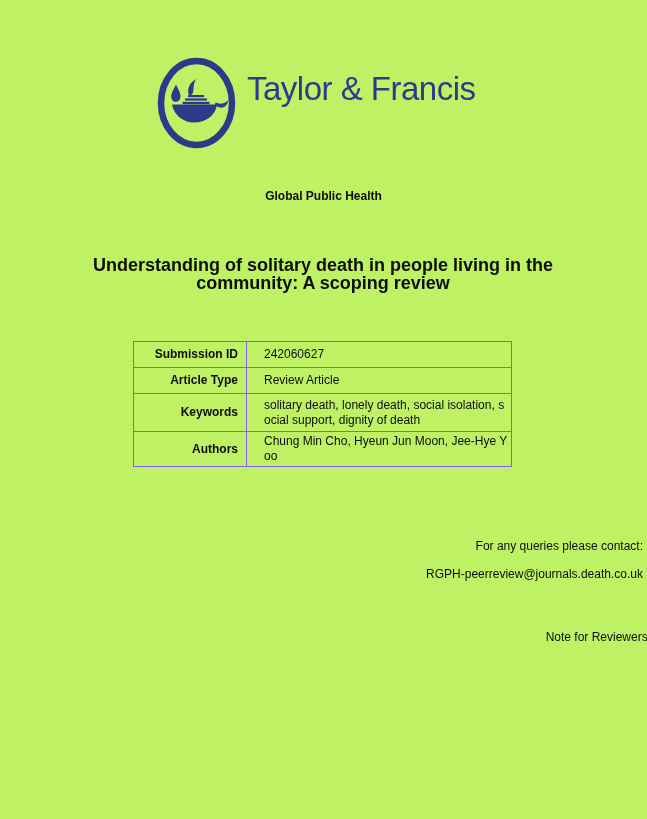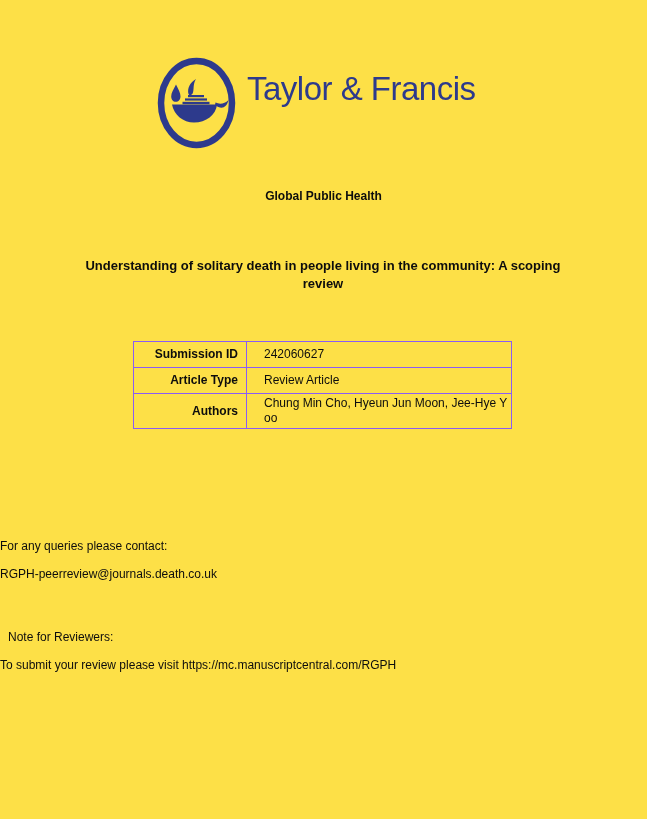--- a/index.html
+++ b/index.html
@@ -1,20 +1,20 @@
 <!DOCTYPE html>
 <html><head>
 <meta charset="utf-8">
 <style>
   html, body { margin: 0; padding: 0; background: #ffffff; }
   .page {
     position: relative;
     width: 647px;
     height: 819px;
-    background: #fde047;
+    background: #bef264;
     font-family: "Liberation Sans", "DejaVu Sans", sans-serif;
     color: #111111;
     overflow: hidden;
   }
 
   
   .logo-block { position: absolute; left: 157px; top: 57px; height: 92px; }
   .logo-icon { position: absolute; left: 0; top: 0; width: 79px; height: 92px; }
   .logo-text { position: absolute; left: 90px; top: 14px; white-space: nowrap; }
   .brand-main {
@@ -26,21 +26,21 @@
     color: #2d3a8c; font-weight: 400;
   }
 
   
   .journal-title {
     position: absolute; top: 189px; left: 0; width: 647px;
     text-align: center; font-size: 12px; font-weight: bold; color: #0d0d0d;
   }
   .article-title {
     position: absolute; top: 257px; left: 73px; width: 500px;
-    text-align: center; font-size: 13px; font-weight: bold; line-height: 17.5px;
+    text-align: center; font-size: 18px; font-weight: bold; line-height: 17.5px;
     color: #0d0d0d;
   }
 
   
   .details-table {
     position: absolute; left: 133px; top: 341px; width: 378px;
     border-collapse: collapse; table-layout: fixed;
     font-size: 12px; color: #0d0d0d;
   }
   .details-table td {
@@ -55,22 +55,22 @@
   }
   .details-table td.value-cell {
     text-align: left; padding: 2px 2px 2px 17px;
     word-break: break-all;
   }
   tr.r-std { height: 26px; }
   tr.r-tall { height: 38px; }
 
   
   .center-line {
-    position: absolute; left: 0; width: 635px;
-    text-align: left; font-size: 12px; line-height: 16px; color: #0d0d0d;
+    position: absolute; left: 8px; width: 635px;
+    text-align: right; font-size: 12px; line-height: 16px; color: #0d0d0d;
   }
   .contact-intro { top: 538px; }
   .contact-email { top: 566px; }
   .note-heading  { top: 629px; padding-left: 8px; }
   .note-line     { top: 657px; }
 
   .navy-fill { fill: #2d3a8c; }
   .navy-stroke { stroke: #2d3a8c; }
 </style>
 </head>
@@ -111,26 +111,29 @@
       </colgroup>
     <tbody>
         <tr class="r-std">
       <td class="label-cell">Submission ID</td>
       <td class="value-cell">242060627</td>
     </tr>
     <tr class="r-std">
       <td class="label-cell">Article Type</td>
       <td class="value-cell">Review Article</td>
     </tr>
+    <tr class="r-tall">
+      <td class="label-cell">Keywords</td>
+      <td class="value-cell">solitary death, lonely death, social isolation, social support, dignity of death</td>
+    </tr>
     <tr class="r-std">
       <td class="label-cell">Authors</td>
       <td class="value-cell">Chung Min Cho, Hyeun Jun Moon, Jee-Hye Yoo</td>
     </tr>
   </tbody>
     </table>
 
   <div class="center-line contact-intro">For any queries please contact:</div>
   <div class="center-line contact-email">RGPH-peerreview@journals.death.co.uk</div>
 
   <div class="center-line note-heading">Note for Reviewers:</div>
-  <div class="center-line note-line">To submit your review please visit https://mc.manuscriptcentral.com/RGPH</div>
 
 </div>
 
 </body></html>

